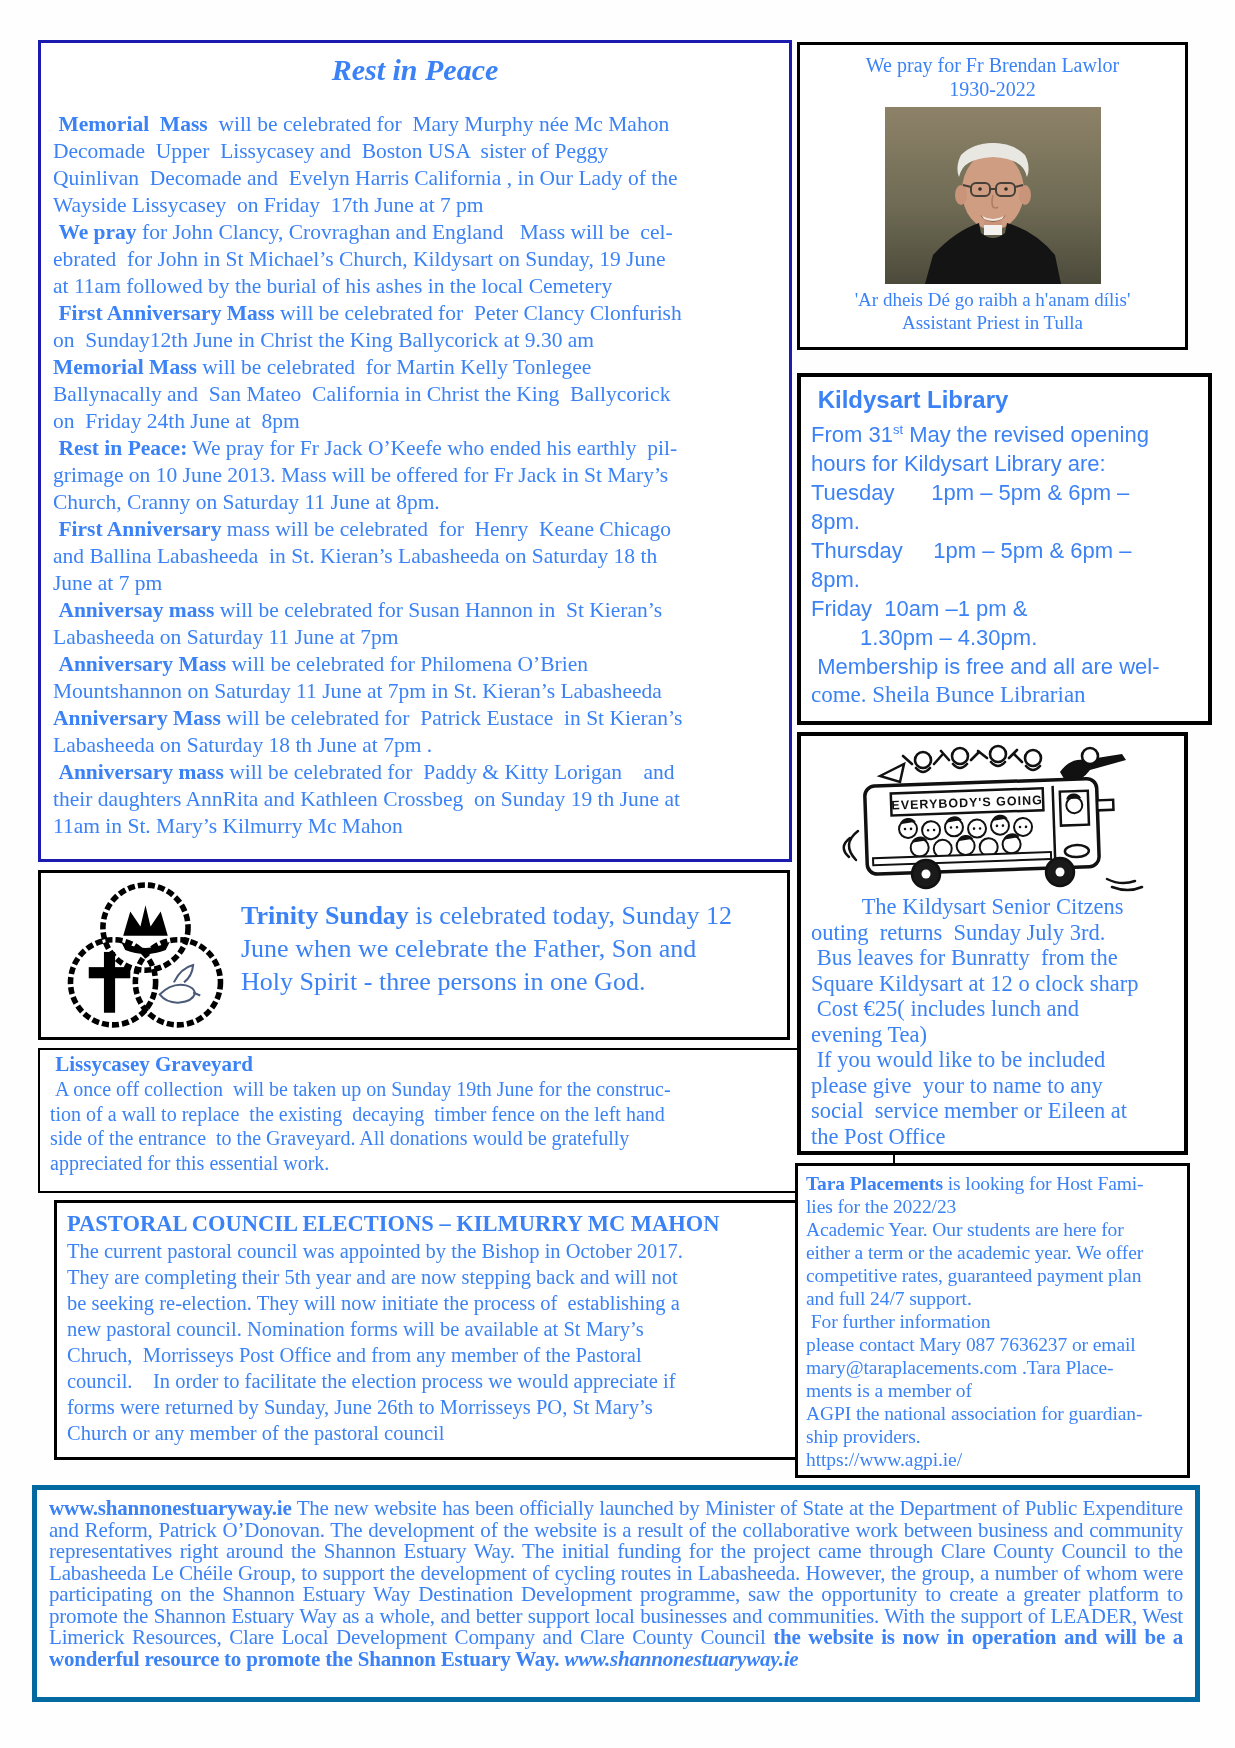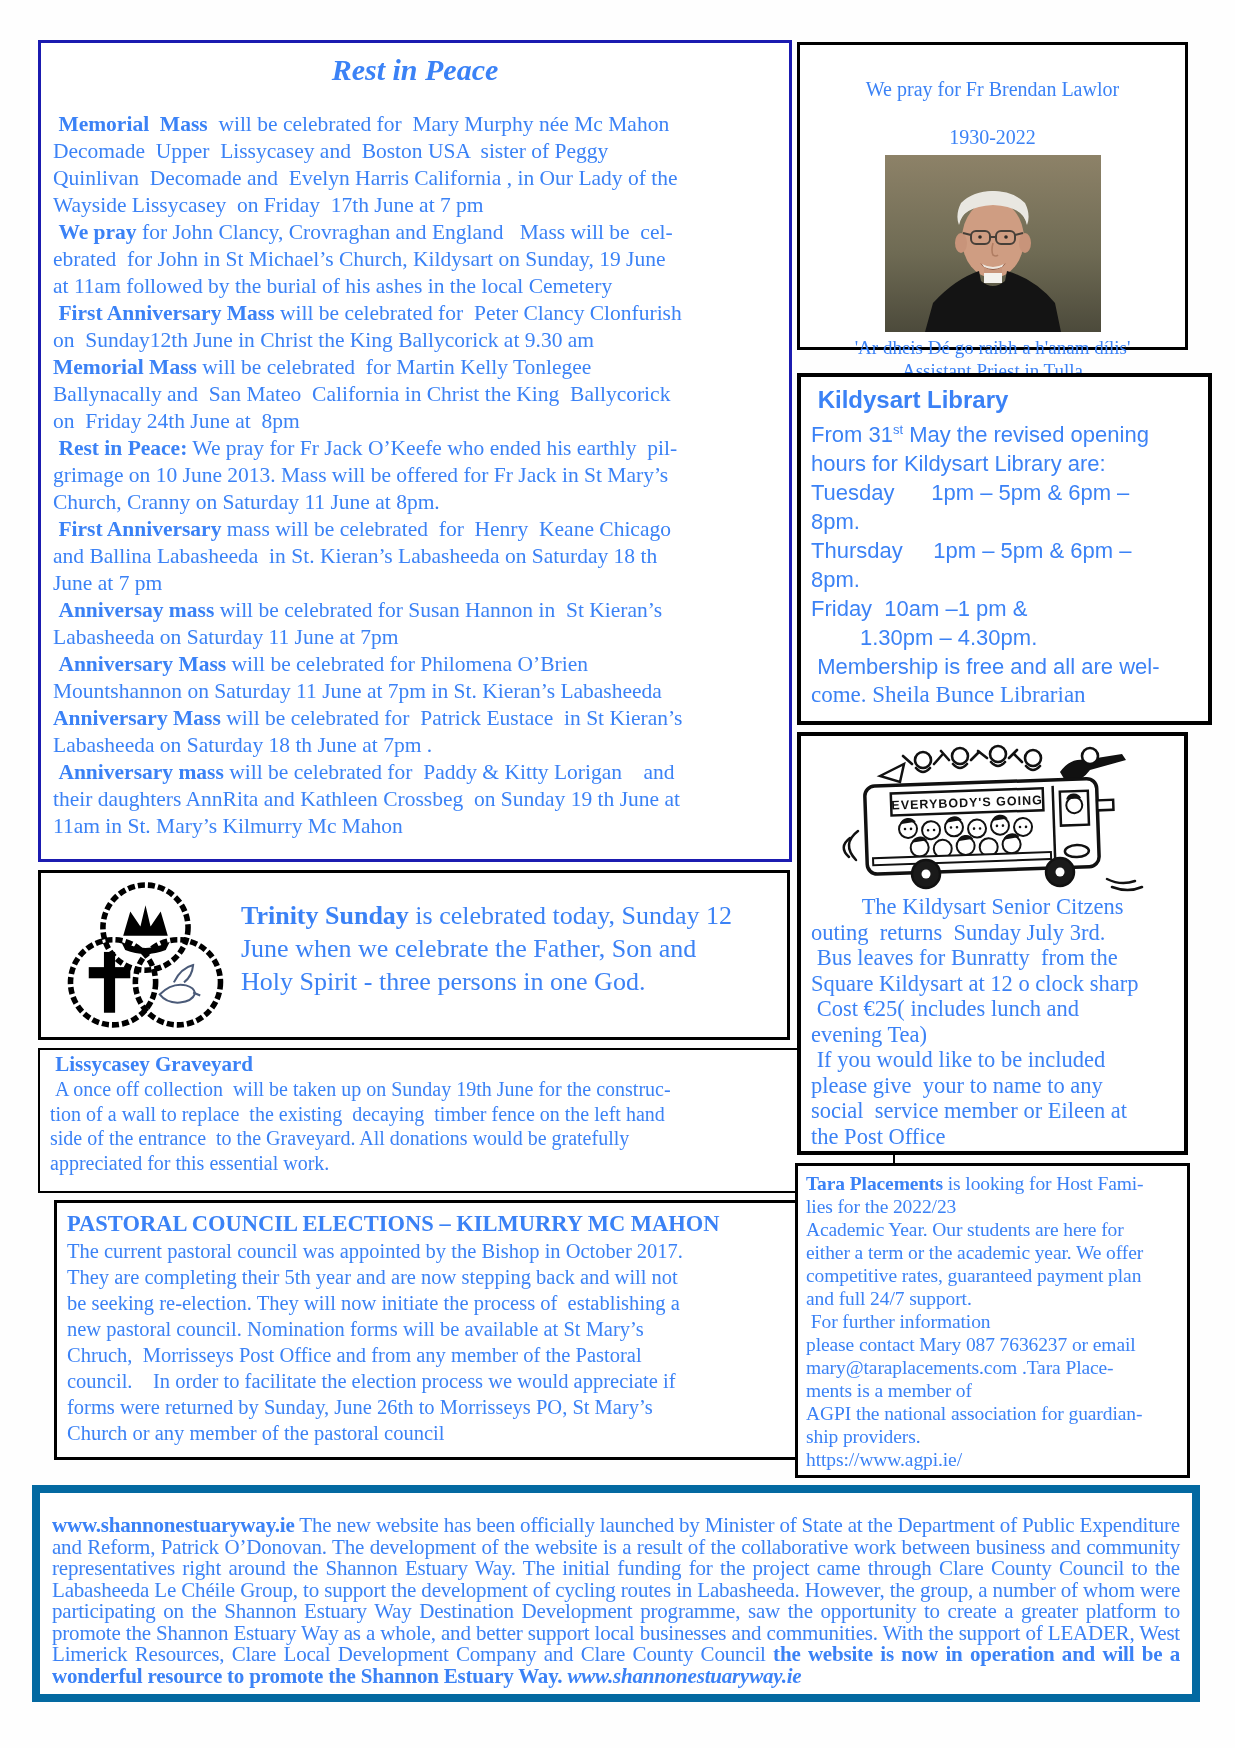--- a/index.html
+++ b/index.html
@@ -18,39 +18,39 @@
   
   #box-graveyard{left:38px;top:1048px;width:857px;height:145px;border:2px solid #000;padding:1px 10px;}
   #graveyard-heading{font-size:21px;font-weight:bold;line-height:26px;}
   #graveyard-body{font-size:20px;line-height:24.5px;}
   
   #box-pastoral{left:38px;top:1200px;width:752px;height:260px;border:3px solid #000;padding:7px 10px;margin-left:16px;}
   #pastoral-heading{font-size:22.5px;font-weight:bold;line-height:28px;}
   #pastoral-body{font-size:20.5px;line-height:26px;}
   
   #box-priest{left:797px;top:42px;width:391px;height:308px;border:3px solid #000;text-align:center;padding-top:8px;}
-  .priest-title{font-size:20px;line-height:24px;margin-top:24px;}
+  .priest-title{font-size:20px;line-height:24px;}
   #priest-photo{display:block;margin:6px auto 4px auto;}
   .priest-caption{font-size:19px;line-height:23px;}
   
   #box-library{left:797px;top:373px;width:415px;height:352px;border:4px solid #000;padding:8px 10px;
                font-family:"Liberation Sans",sans-serif;}
   #library-heading{font-size:24px;font-weight:bold;line-height:30px;white-space:pre-wrap;}
   #library-body{font-size:22px;line-height:29px;}
   #library-body sup{font-size:13px;}
   #library-serif-line{font-family:"Liberation Serif",serif;font-size:23px;line-height:28px;}
   
   #box-bus{left:797px;top:732px;width:391px;height:423px;border:4px solid #000;padding:2px 10px;}
   #bus-art{display:block;margin:4px auto 2px auto;}
   #senior-body{font-size:22.5px;line-height:25.5px;}
   
   #box-tara{left:795px;top:1163px;width:395px;height:315px;border:3px solid #000;padding:6px 8px;}
   #tara-body{font-size:19.5px;line-height:23px;letter-spacing:-0.1px;}
   
-  #box-shannon{left:32px;top:1485px;width:1168px;height:217px;border:8px solid #0369a1;padding:22px 12px;}
+  #box-shannon{left:32px;top:1485px;width:1168px;height:217px;border:5px solid #0369a1;padding:8px 12px;}
   #shannon-text{font-size:21px;line-height:21.5px;text-align:justify;letter-spacing:-0.2px;}
   #shannon-text .it{font-style:italic;}
 </style>
 </head>
 <body>
 
 <div id="canvas">
 
   <div class="box" id="box-rip">
     <div id="rip-title">Rest in Peace</div>

